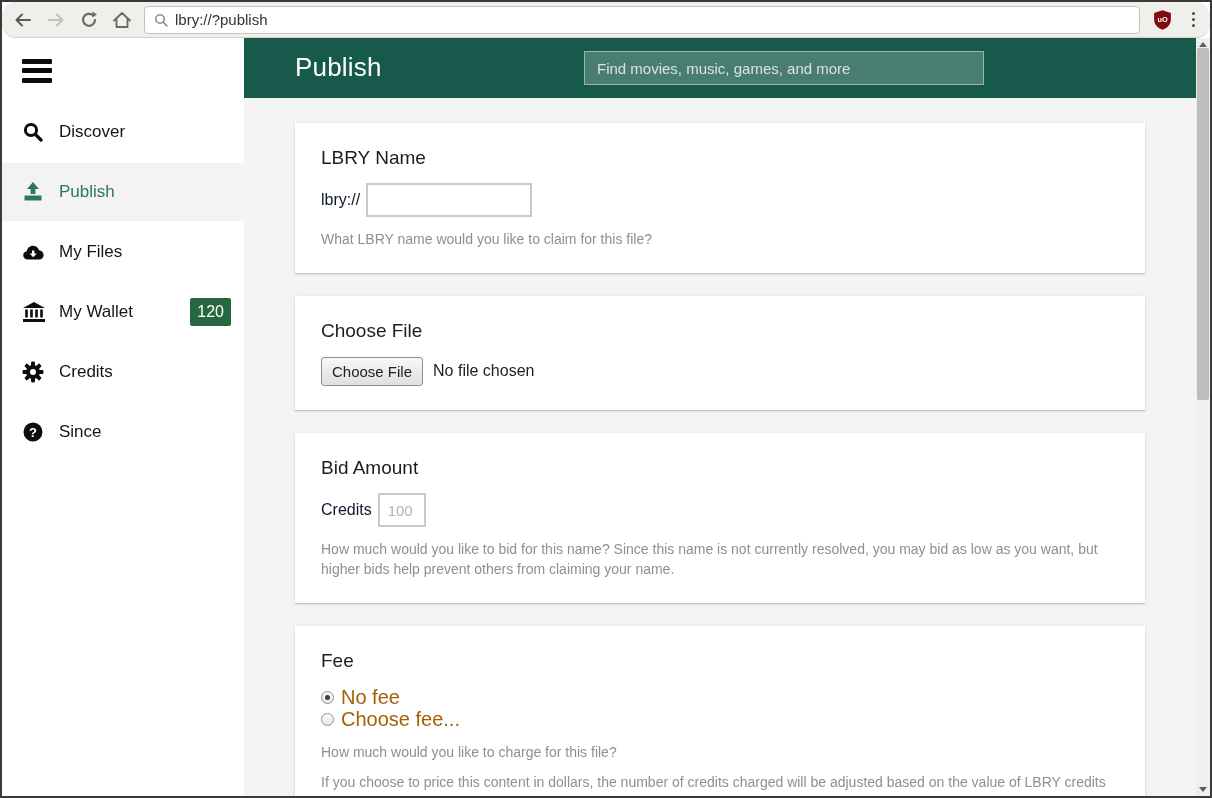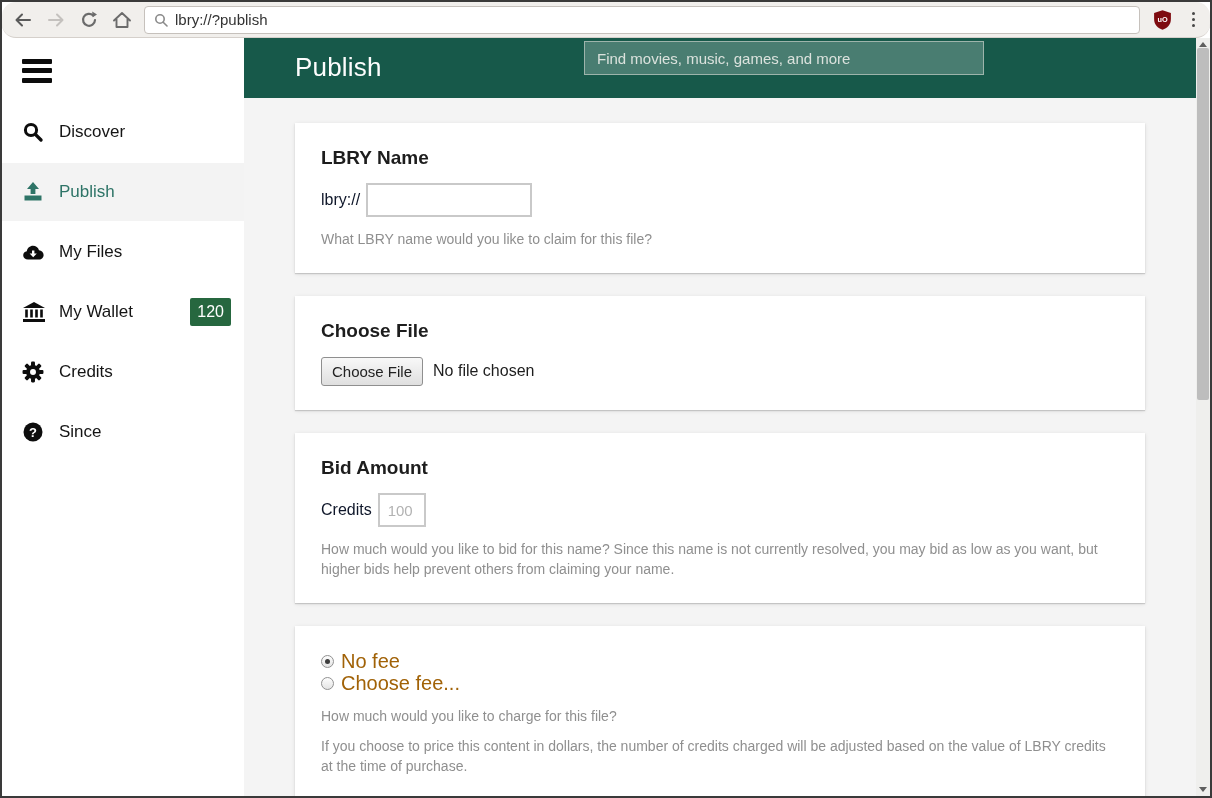--- a/index.html
+++ b/index.html
@@ -62,34 +62,34 @@
   .badge {
     margin-left:auto; background:#26673f; color:#fff;
     font-size:16px; line-height:1; padding:6px 7px; border-radius:2px;
   }
 
   
   .main { flex:1; position:relative; display:flex; flex-direction:column; padding-right:14px; background:#f4f4f4; }
   .page-header { height:60px; background:#17594a; position:relative; flex:0 0 auto; }
   .page-title { position:absolute; left:51px; top:14px; font-size:26px; font-weight:400; color:#fdfdfd; letter-spacing:.2px; }
   .hdr-search {
-    position:absolute; left:340px; top:3px; width:400px; height:34px;
+    position:absolute; left:340px; top:13px; width:400px; height:34px;
     background:rgba(255,255,255,.22); border:1px solid #9db4ab;
     color:#e8ede9; font-size:15px; padding:0 12px; outline:none;
     font-family:"Liberation Sans",sans-serif;
   }
   .hdr-search::placeholder { color:#dbe2dd; opacity:1; }
 
   .content { flex:1; overflow:hidden; padding-top:25px; }
   .card {
     width:850px; margin:0 auto 23px; background:#fff;
     box-shadow:0 1px 1px rgba(0,0,0,.14), 0 1px 4px rgba(0,0,0,.10);
     padding:24px 26px;
   }
-  .card-title { font-size:19px; line-height:22px; font-weight:700; color:#1d1d1d; margin-bottom:14px; }
+  .card-title { font-size:19px; line-height:22px; font-weight:400; color:#1d1d1d; margin-bottom:14px; }
   .form-row { display:flex; align-items:center; }
   .form-row .lbl { font-size:16px; color:#0f172a; margin-right:6px; }
   .txt-input {
     height:34px; border:2px solid #c9c9c9; background:#fff;
     font-size:15px; color:#333; padding:0 8px; outline:none;
     font-family:"Liberation Sans",sans-serif;
   }
   .txt-input::placeholder { color:#b2b2b2; opacity:1; }
   .name-input { width:166px; }
   .bid-input { width:48px; }
@@ -287,20 +287,21 @@
         <div class="card">
           <div class="card-title">Bid Amount</div>
           <div class="form-row">
             <span class="lbl">Credits</span>
             <input class="txt-input bid-input" placeholder="100" style="">
           </div>
           <div class="help">How much would you like to bid for this name? Since this name is not currently resolved, you may bid as low as you want, but higher bids help prevent others from claiming your name.</div>
         </div>
 
         <div class="card">
+          <div class="card-title">Fee</div>
           <div class="radio-row">
             <span class="radio checked"></span>
             <span class="rlbl">No fee</span>
           </div>
           <div class="radio-row">
             <span class="radio"></span>
             <span class="rlbl">Choose fee...</span>
           </div>
           <div class="help">How much would you like to charge for this file?</div>
           <div class="help" style="margin-top:10px;">If you choose to price this content in dollars, the number of credits charged will be adjusted based on the value of LBRY credits at the time of purchase.</div>

